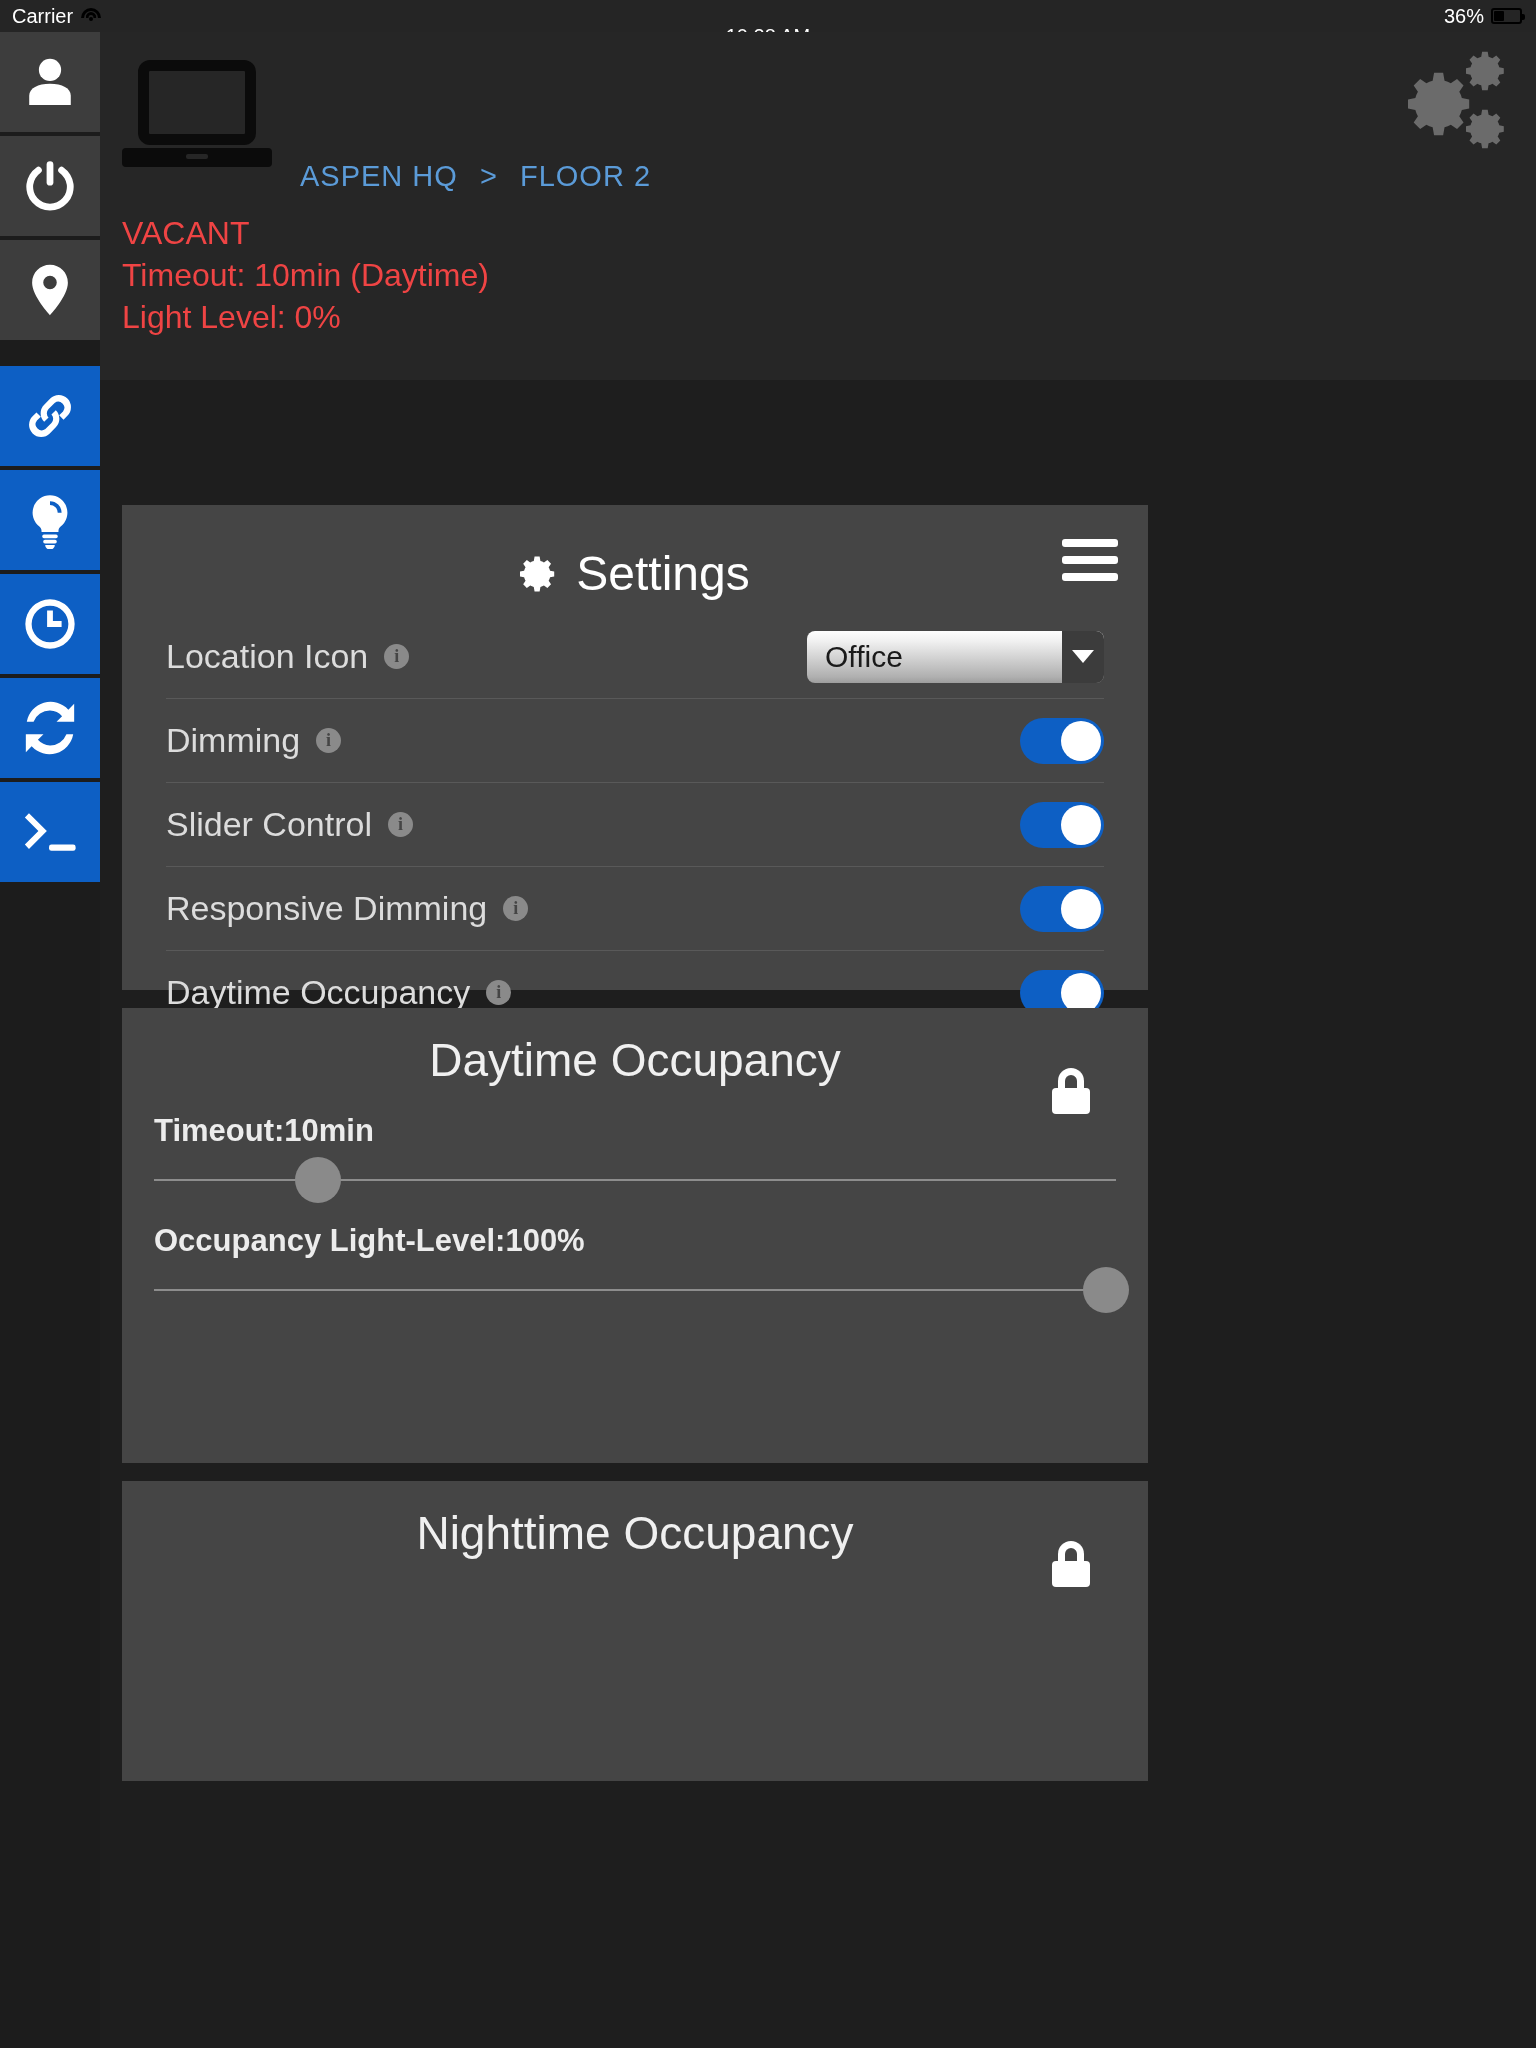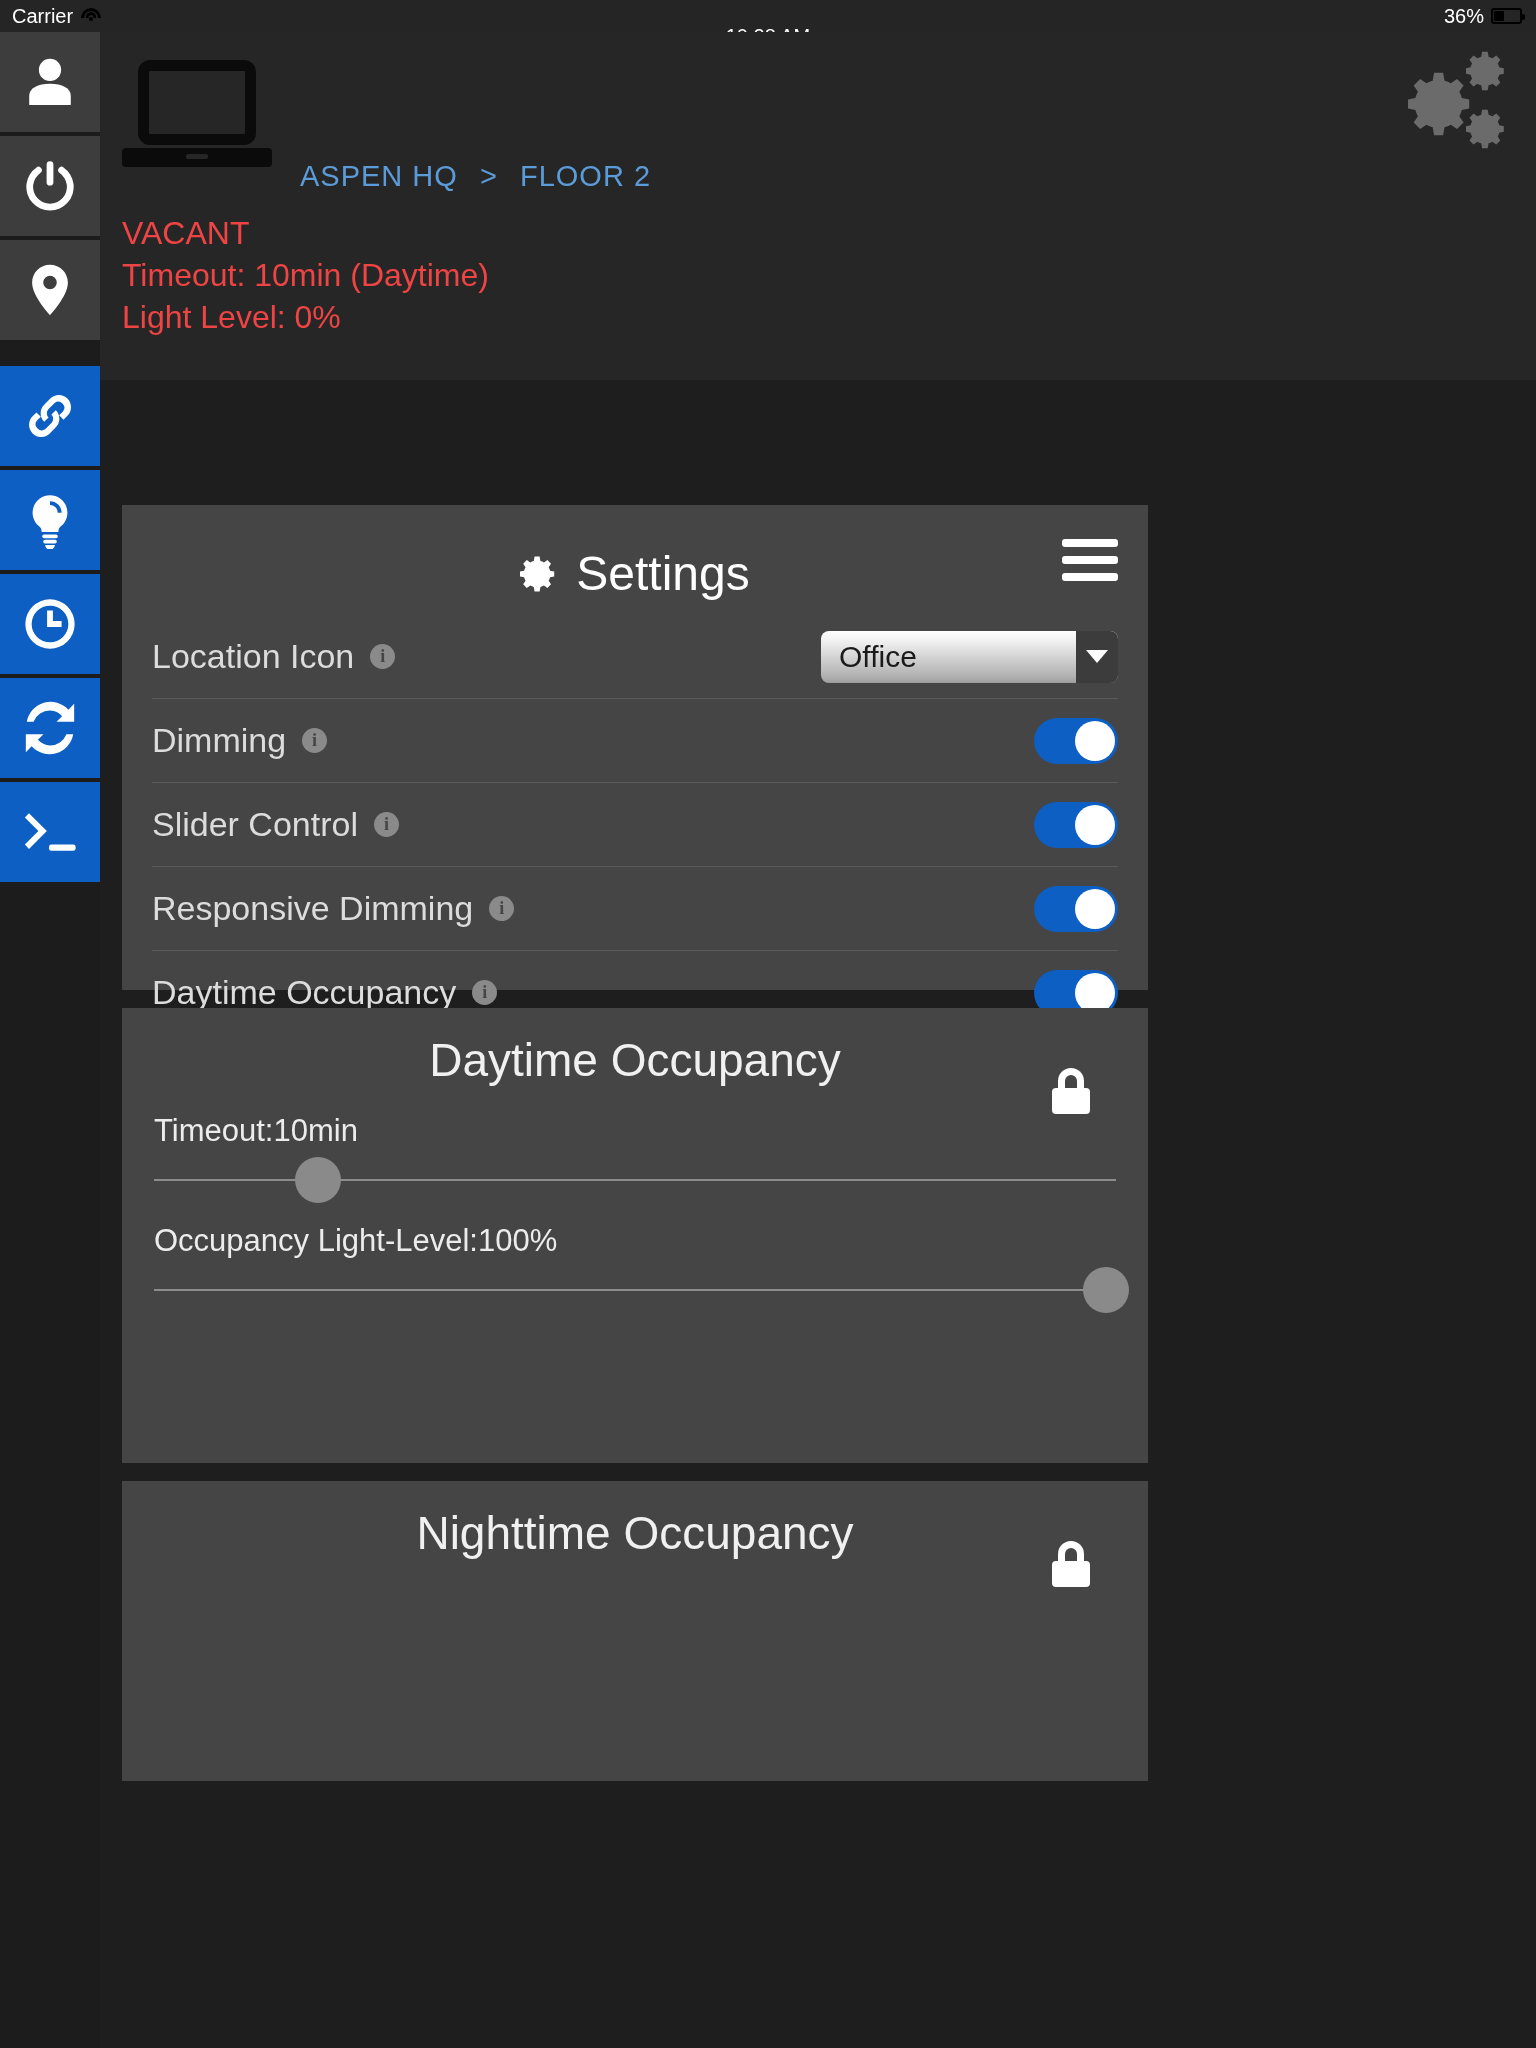--- a/index.html
+++ b/index.html
@@ -79,21 +79,21 @@
   
   .panel { position: absolute; left: 122px; width: 1026px; background: #454545; }
   #settings-panel { top: 505px; height: 485px; }
 
   .panel-head { position: relative; height: 110px; display: flex; align-items: center; justify-content: center; }
   .panel-head .ph-title { color: #fff; font-size: 48px; font-weight: 300; display: flex; align-items: center; gap: 18px; margin-top: 27px; }
   .gear-small { width: 38px; height: 38px; fill: #fff; }
   .hamburger { position: absolute; right: 30px; top: 34px; width: 56px; height: 42px; display: flex; flex-direction: column; justify-content: space-between; }
   .hamburger b { display: block; height: 8px; background: #fff; border-radius: 3px; }
 
-  .row { display: flex; align-items: center; justify-content: space-between; margin: 0 30px; height: 84px; border-bottom: 1px solid #595959; }
+  .row { display: flex; align-items: center; justify-content: space-between; margin: 0 44px; height: 84px; border-bottom: 1px solid #595959; }
   .row.no-line { border-bottom: none; }
   .row-label { color: #dcdcdc; font-size: 34px; font-weight: 300; display: flex; align-items: center; gap: 16px; }
   .info-ico {
     width: 25px; height: 25px; border-radius: 50%; background: #8a8a8a; color: #454545;
     font-size: 18px; font-weight: bold; display: flex; align-items: center; justify-content: center;
     font-family: "Liberation Serif", serif;
   }
 
   
   .select {
@@ -114,21 +114,21 @@
 
   
   #daytime-panel { top: 1008px; height: 455px; }
   #nighttime-panel { top: 1481px; height: 300px; }
   .occ-title { color: #f0f0f0; font-size: 46px; font-weight: 300; text-align: center; padding-top: 25px; }
   .lock-ico { position: absolute; right: 58px; top: 60px; width: 38px; height: 44px; }
   .lock-ico .shackle { width: 26px; height: 22px; border: 7px solid #fff; border-bottom: none; border-radius: 13px 13px 0 0; margin: 0 auto; }
   .lock-ico .body { width: 38px; height: 26px; background: #fff; border-radius: 4px; margin-top: -2px; }
 
   .slider-block { margin: 0 32px; padding-top: 26px; }
-  .slider-label { color: #ececec; font-size: 31px; font-weight: 400; margin-bottom: 14px; }
+  .slider-label { color: #ececec; font-size: 31px; font-weight: 700; margin-bottom: 14px; }
   .slider-track { position: relative; height: 34px; }
   .slider-track .rail { position: absolute; left: 0; right: 0; top: 16px; height: 2px; background: #8d8d8d; }
   .slider-track .knob { position: absolute; top: 0; width: 46px; height: 46px; margin-top: -6px; border-radius: 50%; background: #8a8a8a; transform: translateX(-50%); }
 </style>
 </head>
 <body>
 
 <div class="app">
 
   <div class="statusbar">

